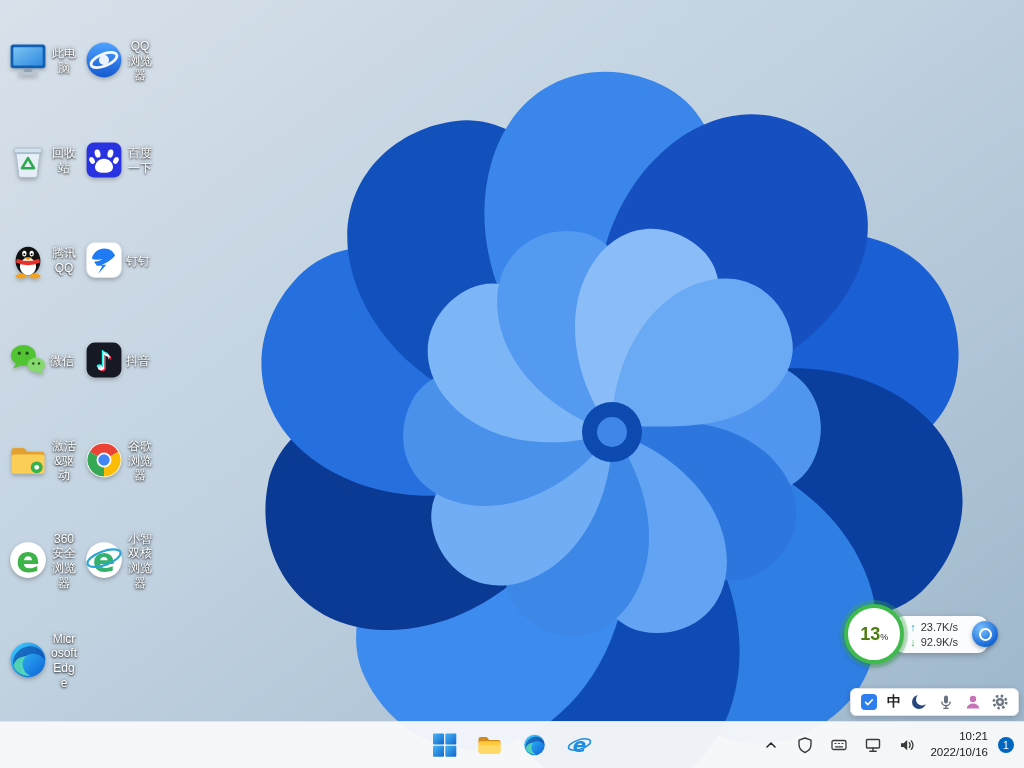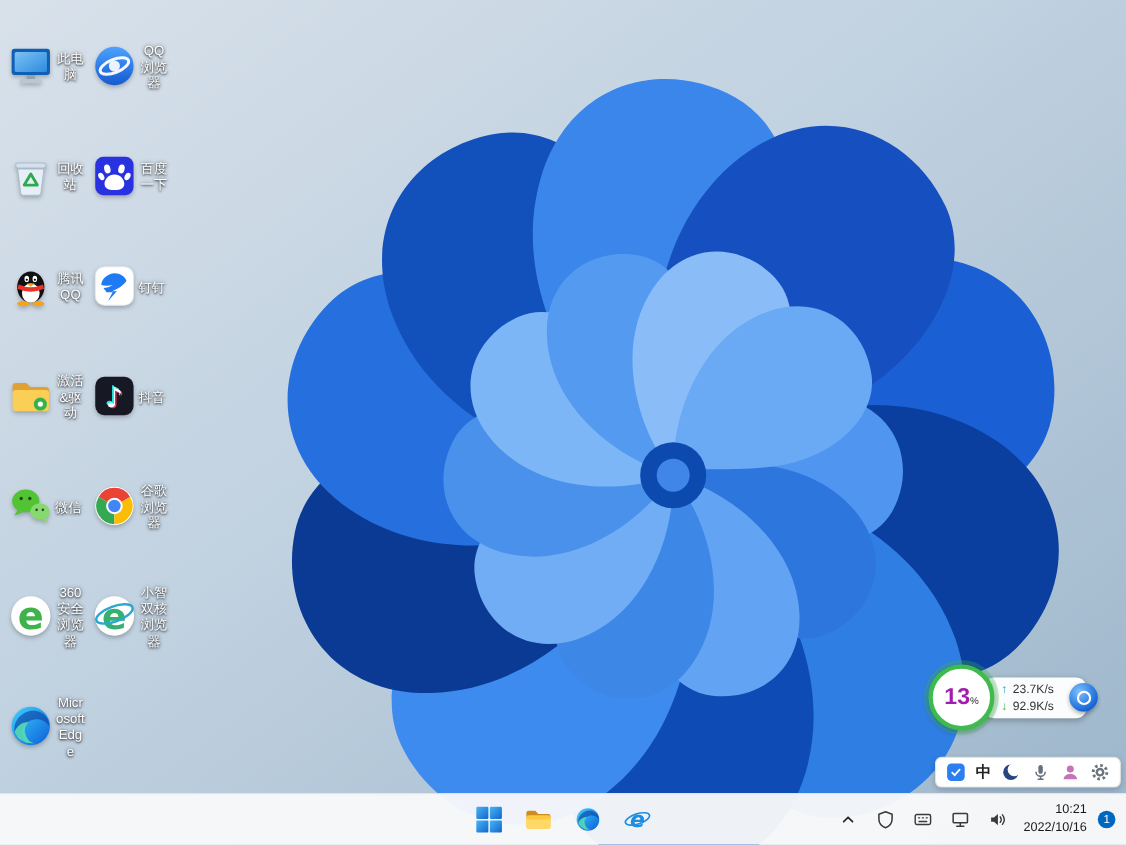--- a/index.html
+++ b/index.html
@@ -16,21 +16,21 @@
   .dimg{width:44px;height:44px;flex:0 0 44px;filter:drop-shadow(0 2px 2px rgba(0,0,0,.25));}
   .dimg svg{width:44px;height:44px;display:block;}
   .dlabel{margin-top:3px;font-size:12px;color:#fff;text-align:center;line-height:1.22;
           text-shadow:0 1px 2px rgba(0,0,0,.85),0 0 4px rgba(0,0,0,.45);word-break:break-all;}
 
   
   .netwidget{position:absolute;right:26px;bottom:104px;display:flex;align-items:center;z-index:5;}
   .ring{width:52px;height:52px;border-radius:50%;background:#fff;border:4px solid var(--widget_ring_green,#3fbb4e);
         box-shadow:0 0 0 4px rgba(63,187,78,.30),0 2px 6px rgba(0,0,0,.30);
         display:flex;align-items:center;justify-content:center;z-index:2;}
-  .ring .pct{font-size:21px;font-weight:bold;color:#a21caf;}
+  .ring .pct{font-size:18px;font-weight:bold;color:#4d7c0f;}
   .ring .unit{font-size:9px;color:#2b2b2b;margin-top:6px;}
   .speedpanel{margin-left:-10px;background:rgba(255,255,255,.95);border-radius:10px;
         padding:5px 30px 5px 16px;box-shadow:0 2px 6px rgba(0,0,0,.25);
         display:flex;flex-direction:column;gap:3px;font-size:11px;color:#333;}
   .speedrow{display:flex;align-items:center;gap:5px;white-space:nowrap;}
   .arrow-up{color:var(--upload_arrow,#1aa5b8);font-weight:bold;}
   .arrow-down{color:var(--download_arrow,#3fbb4e);font-weight:bold;}
   .ball{width:26px;height:26px;margin-left:-16px;border-radius:50%;z-index:3;
         background:radial-gradient(circle at 35% 30%,#7cc0ff,#1668d6 70%,#0d4da8);
         box-shadow:0 2px 4px rgba(0,0,0,.3);display:flex;align-items:center;justify-content:center;}
@@ -144,43 +144,43 @@
           <ellipse cx="16.5" cy="41.6" rx="6" ry="2.5" fill="#f6a21d"></ellipse>
           <ellipse cx="31.5" cy="41.6" rx="6" ry="2.5" fill="#f6a21d"></ellipse>
         </svg>
       </div>
       <div class="dlabel">腾讯QQ</div>
     </div>
 
     <div class="dicon">
       <div class="dimg">
         <svg viewBox="0 0 48 48">
-          <path d="M6 14 q0 -3 3 -3 h10.5 l4 4 h15.5 q3 0 3 3 v2 H6 Z" fill="#e2a032"></path>
-          <rect x="6" y="18" width="36" height="21" rx="3" fill="#fbce55"></rect>
-          <circle cx="33.5" cy="32" r="6.5" fill="#37b24a"></circle>
-          <circle cx="33.5" cy="32" r="2.6" fill="#fff"></circle>
-        </svg>
-      </div>
-      <div class="dlabel">激活&amp;驱动</div>
-    </div>
-
-    <div class="dicon">
-      <div class="dimg">
-        <svg viewBox="0 0 48 48">
           <ellipse cx="19" cy="19" rx="13.5" ry="11.3" fill="#52c332"></ellipse>
           <path d="M11 28 l-3.4 5.6 l8 -3.2 Z" fill="#52c332"></path>
           <circle cx="14.5" cy="16.5" r="1.7" fill="#23481f"></circle>
             <circle cx="23" cy="16.5" r="1.7" fill="#23481f"></circle>
           <ellipse cx="33" cy="29.5" rx="9.6" ry="8" fill="#86d96e"></ellipse>
           <path d="M38.5 36 l3 4.4 l-7 -2.4 Z" fill="#86d96e"></path>
           <circle cx="29.8" cy="27.8" r="1.3" fill="#2c4b26"></circle>
             <circle cx="36" cy="27.8" r="1.3" fill="#2c4b26"></circle>
         </svg>
       </div>
       <div class="dlabel">微信</div>
+    </div>
+
+    <div class="dicon">
+      <div class="dimg">
+        <svg viewBox="0 0 48 48">
+          <path d="M6 14 q0 -3 3 -3 h10.5 l4 4 h15.5 q3 0 3 3 v2 H6 Z" fill="#e2a032"></path>
+          <rect x="6" y="18" width="36" height="21" rx="3" fill="#fbce55"></rect>
+          <circle cx="33.5" cy="32" r="6.5" fill="#37b24a"></circle>
+          <circle cx="33.5" cy="32" r="2.6" fill="#fff"></circle>
+        </svg>
+      </div>
+      <div class="dlabel">激活&amp;驱动</div>
     </div>
 
     <div class="dicon">
       <div class="dimg">
         <svg viewBox="0 0 48 48">
           <circle cx="24" cy="24" r="19.5" fill="#fff"></circle>
           <text x="24" y="37" text-anchor="middle" font-size="38" font-weight="bold" font-family="DejaVu Sans, sans-serif" fill="#3db34a">e</text>
         </svg>
       </div>
       <div class="dlabel">360安全浏览器</div>

